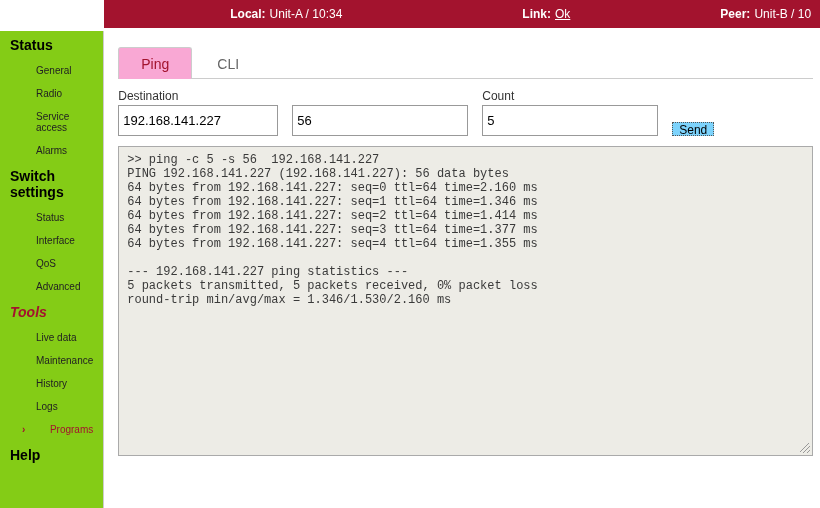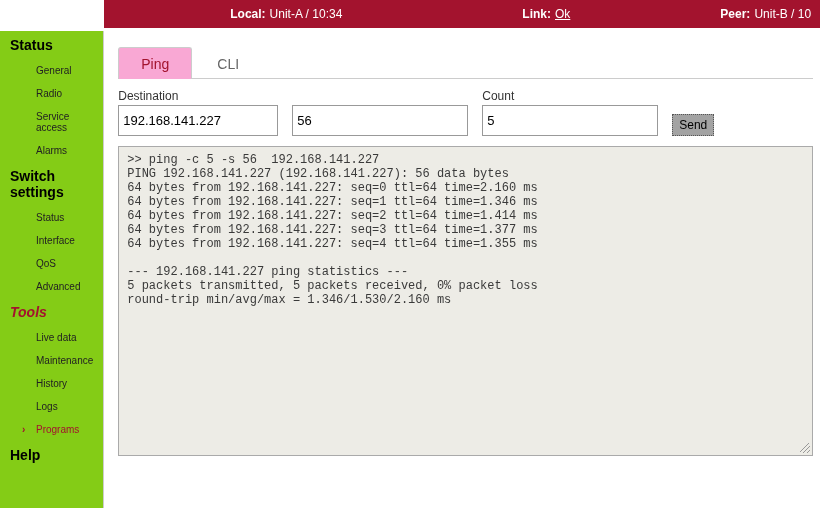--- a/index.html
+++ b/index.html
@@ -31,20 +31,21 @@
   .nav-tools { color: #a3132e; font-style: italic; }
   .nav-item {
     padding: 6px 10px 6px 36px;
     color: #222;
     cursor: pointer;
     font-size: 10px;
   }
   .nav-item.active {
     color: #a3132e;
     position: relative;
+    text-align: right;
   }
   .nav-item.active::before {
     content: "›";
     position: absolute;
     left: 22px;
     font-weight: bold;
     color: #a3132e;
   }
 
   .main { flex: 1; display: flex; flex-direction: column; }
@@ -106,23 +107,23 @@
   .field input {
     border: 1px solid #999;
     padding: 3px 4px;
     font-size: 13px;
     height: 31px;
   }
   .f-dest { width: 160px; }
   .f-size { width: 176px; }
   .f-count { width: 176px; }
   .btn-send {
-    height: 22px;
+    height: 14px;
     border: 1px dotted #555;
-    background: #a3a3a3;
+    background: #7dd3fc;
     font-size: 12px;
     padding: 0 6px;
     cursor: pointer;
   }
 
   .console {
     margin-top: 10px;
     border: 1px solid #aaa;
     background: #edece6;
     font-family: "Courier New", monospace;

